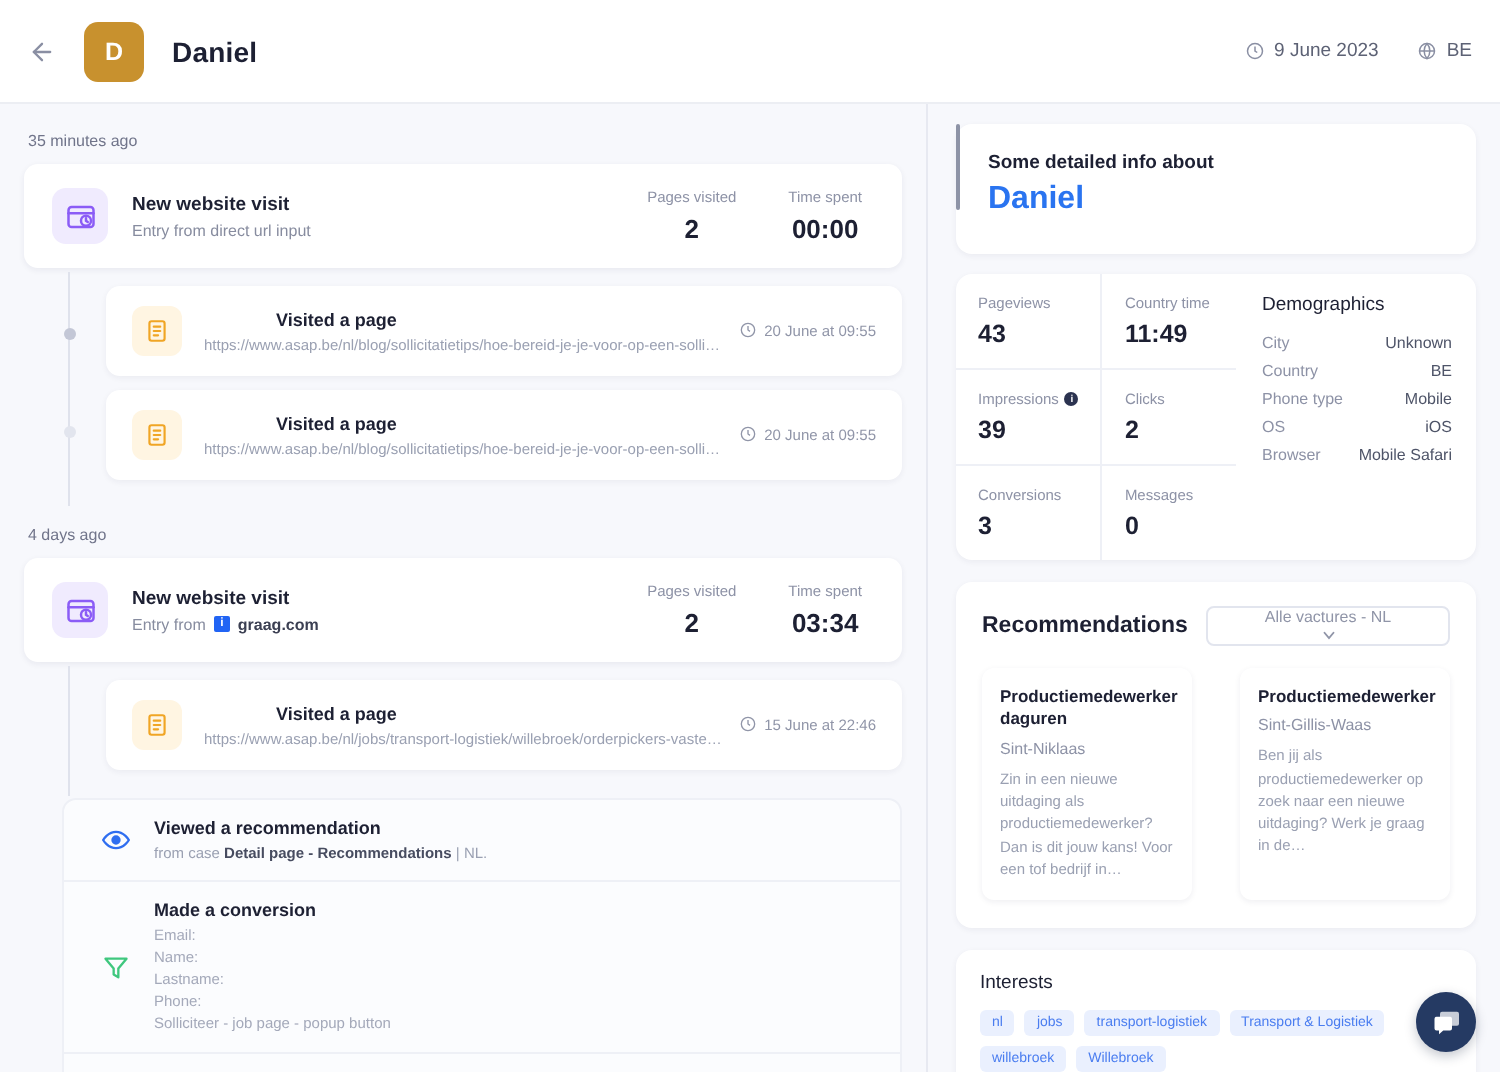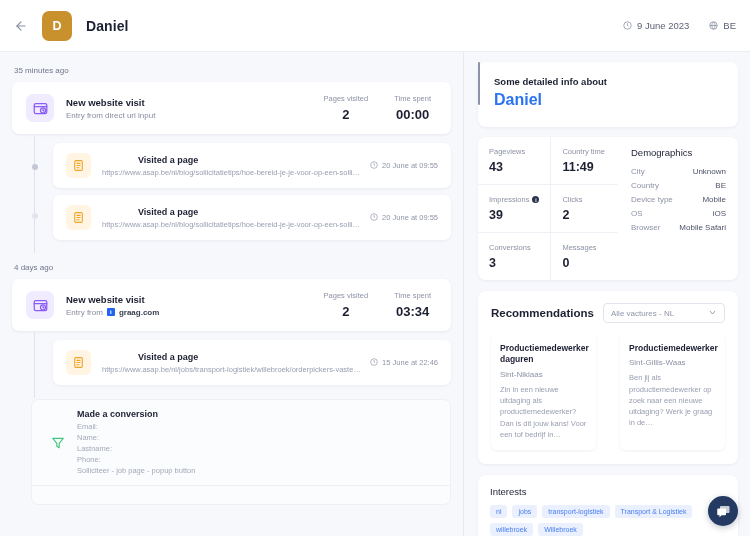--- a/index.html
+++ b/index.html
@@ -161,21 +161,21 @@
   .demo-row { display: flex; justify-content: space-between; font-size: 8px; padding: 2.5px 0; }
   .demo-key { color: #8d92a6; }
   .demo-val { color: #4e5468; font-weight: 400; }
 
   .rec-card { margin-top: 11px; padding: 12px 13px 14px 13px; }
   .rec-head { display: flex; align-items: center; justify-content: space-between; }
   .rec-title { font-size: 11.5px; font-weight: 700; color: #1d2033; }
   .rec-select {
     width: 122px; height: 20px; border: 1px solid #e2e5ee; border-radius: 4px;
     display: flex; align-items: center; justify-content: space-between;
-    padding: 0 7px; font-size: 8px; color: #9095a8; background:#fff; cursor:pointer;
+    padding: 0 7px; font-size: 8px; color: #9095a8; background:#fff; cursor:pointer;flex-direction:column;
   }
   .rec-items { display: flex; gap: 24px; margin-top: 11px; }
   .rec-item {
     flex: 1; background: #ffffff; border-radius: 6px;
     box-shadow: 0 1px 3px rgba(30,35,70,.07);
     padding: 9px 9px 10px 9px; min-width:0;
   }
   .rec-item-title { font-size: 8.5px; font-weight: 700; color: #1d2033; line-height: 1.35; }
   .rec-item-loc { font-size: 8px; color: #8d92a6; margin-top: 4px; }
   .rec-item-desc { font-size: 7.5px; color: #9aa0b2; line-height: 1.5; margin-top: 5px; }
@@ -380,20 +380,36 @@
                     <polyline points="12 6 12 12 15 14"></polyline>
                   </svg>
               </span>
               <span>15 June at 22:46</span>
             </div>
           </div>
         </div>
       </div>
 
       <div class="detail-block">
+        <div class="detail-row">
+          <div class="detail-icon">
+            <svg width="14" height="14" viewBox="0 0 24 24" fill="none" stroke="#2f6ef0" stroke-width="2">
+                <path d="M1 12s4-7 11-7 11 7 11 7-4 7-11 7-11-7-11-7z"></path>
+                <circle cx="12" cy="12" r="3" fill="#2f6ef0"></circle>
+              </svg>
+          </div>
+          <div class="detail-body">
+            <div class="detail-title">Viewed a recommendation</div>
+            <div class="detail-sub">
+              <span>from case</span>
+              <strong>Detail page - Recommendations</strong>
+              <span>| NL.</span>
+            </div>
+          </div>
+        </div>
 
         <div class="detail-row">
           <div class="detail-icon">
             <svg width="14" height="14" viewBox="0 0 24 24" fill="none" stroke="#3fc77e" stroke-width="2" stroke-linejoin="round">
                 <polygon points="3 4 21 4 14 12.5 14 20 10 17.5 10 12.5"></polygon>
               </svg>
           </div>
           <div class="detail-body">
             <div class="detail-title">Made a conversion</div>
             <div class="detail-lines">
@@ -465,21 +481,21 @@
           <div class="demo-title">Demographics</div>
           <div class="demo-row">
             <span class="demo-key">City</span>
             <span class="demo-val">Unknown</span>
           </div>
           <div class="demo-row">
             <span class="demo-key">Country</span>
             <span class="demo-val">BE</span>
           </div>
           <div class="demo-row">
-            <span class="demo-key">Device type</span>
+            <span class="demo-key">Phone type</span>
             <span class="demo-val">Mobile</span>
           </div>
           <div class="demo-row">
             <span class="demo-key">OS</span>
             <span class="demo-val">iOS</span>
           </div>
           <div class="demo-row">
             <span class="demo-key">Browser</span>
             <span class="demo-val">Mobile Safari</span>
           </div>

